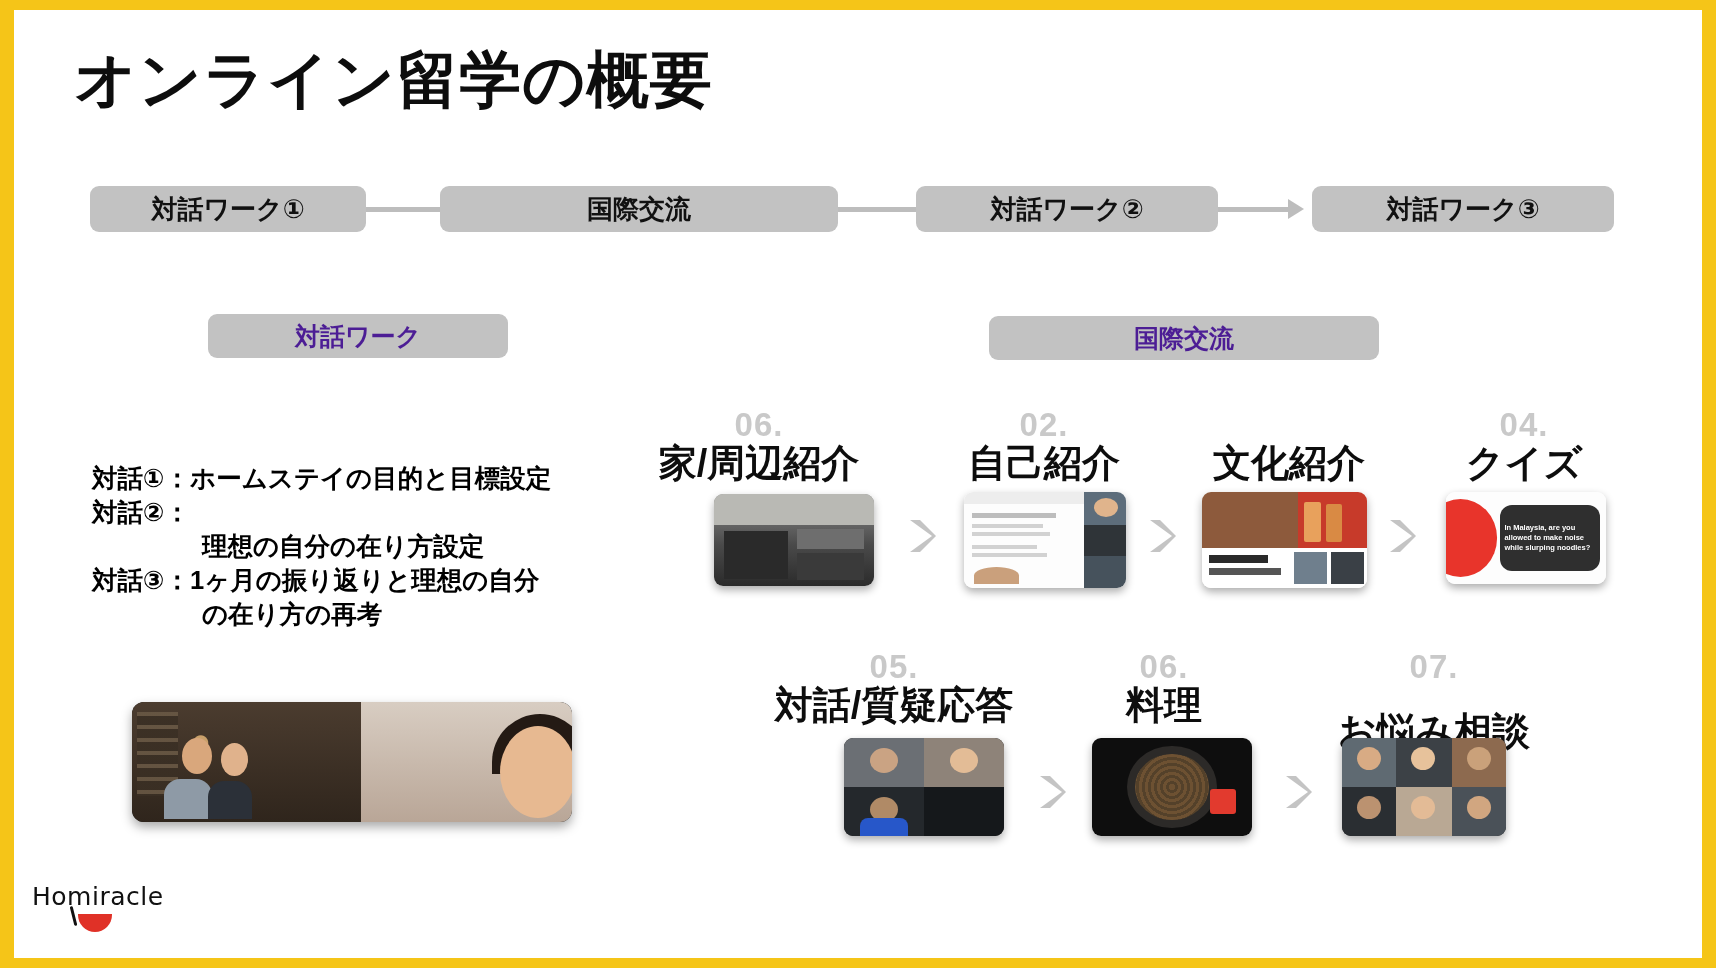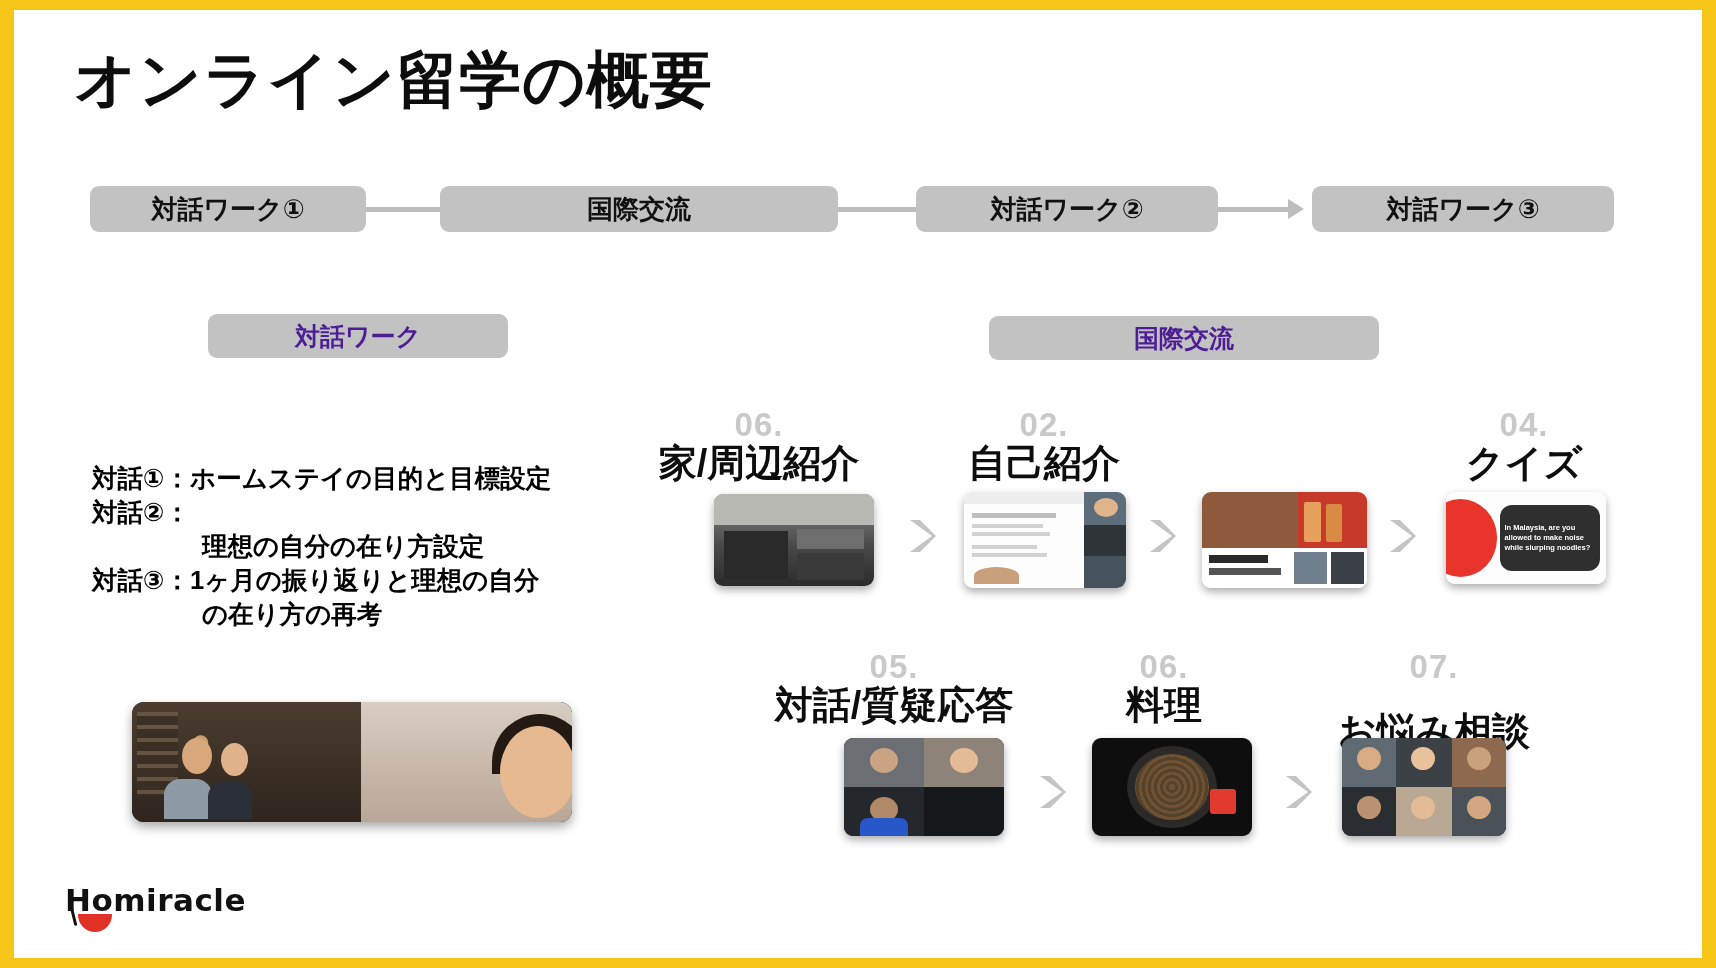--- a/index.html
+++ b/index.html
@@ -134,24 +134,23 @@
   .step-label{
     position:absolute;text-align:center;
     font-size:38px;font-weight:bold;color:#0d0d0d;
     white-space:nowrap;
   }
 
   
   .logo{position:absolute;left:18px;top:872px;width:160px;height:62px;}
   .logo-text{
     position:absolute;left:0;top:0;
-    font-size:31px;font-weight:bold;color:#111;
+    font-size:25px;font-weight:normal;color:#111;
     font-family:"DejaVu Sans",sans-serif;
     letter-spacing:.5px;
-    margin-left:33px;
   }
   .logo-smile{
     position:absolute;left:46px;top:32px;width:34px;height:18px;
     background:#e03127;border-radius:0 0 17px 17px;
   }
   .logo-stroke{
     position:absolute;left:40px;top:24px;width:3px;height:20px;
     background:#111;transform:rotate(-14deg);border-radius:2px;
   }
 </style>
@@ -253,20 +252,21 @@
     <div style="position:absolute;right:5%;top:6%;width:15%;height:20%;border-radius:50%;background:#e0b48c;"></div>
     <div style="position:absolute;left:6%;top:78%;width:28%;height:18%;border-radius:50% 50% 0 0;background:#caa07c;"></div>
   </div>
 
   <div class="chev" style="left:1132px;top:506px;">
     <svg width="34" height="40" viewBox="0 0 34 40">
         <path d="M4 4 L26 20 L4 36 L14 36 L30 20 L14 4 Z" fill="#c4c4c4"></path>
       </svg>
   </div>
 
+  <div class="step-label" style="left:1165px;top:428px;width:220px;">文化紹介</div>
   <div class="tile" style="left:1188px;top:482px;width:165px;height:96px;">
     <div style="position:absolute;inset:0;background:#f3f0ec;"></div>
     <div style="position:absolute;left:0;top:0;width:58%;height:58%;background:#8d5a3c;"></div>
     <div style="position:absolute;left:58%;top:0;width:42%;height:58%;background:#c73a2a;"></div>
     <div style="position:absolute;left:62%;top:10%;width:10%;height:42%;background:#e8a15c;border-radius:2px;"></div>
     <div style="position:absolute;left:75%;top:12%;width:10%;height:40%;background:#d98a44;border-radius:2px;"></div>
     <div style="position:absolute;left:0;top:58%;width:100%;height:42%;background:#ffffff;"></div>
     <div style="position:absolute;left:4%;top:66%;width:36%;height:8%;background:#2a2a2a;"></div>
     <div style="position:absolute;left:4%;top:79%;width:44%;height:7%;background:#555;"></div>
     <div style="position:absolute;left:56%;top:62%;width:20%;height:34%;background:#6f7f8d;"></div>

